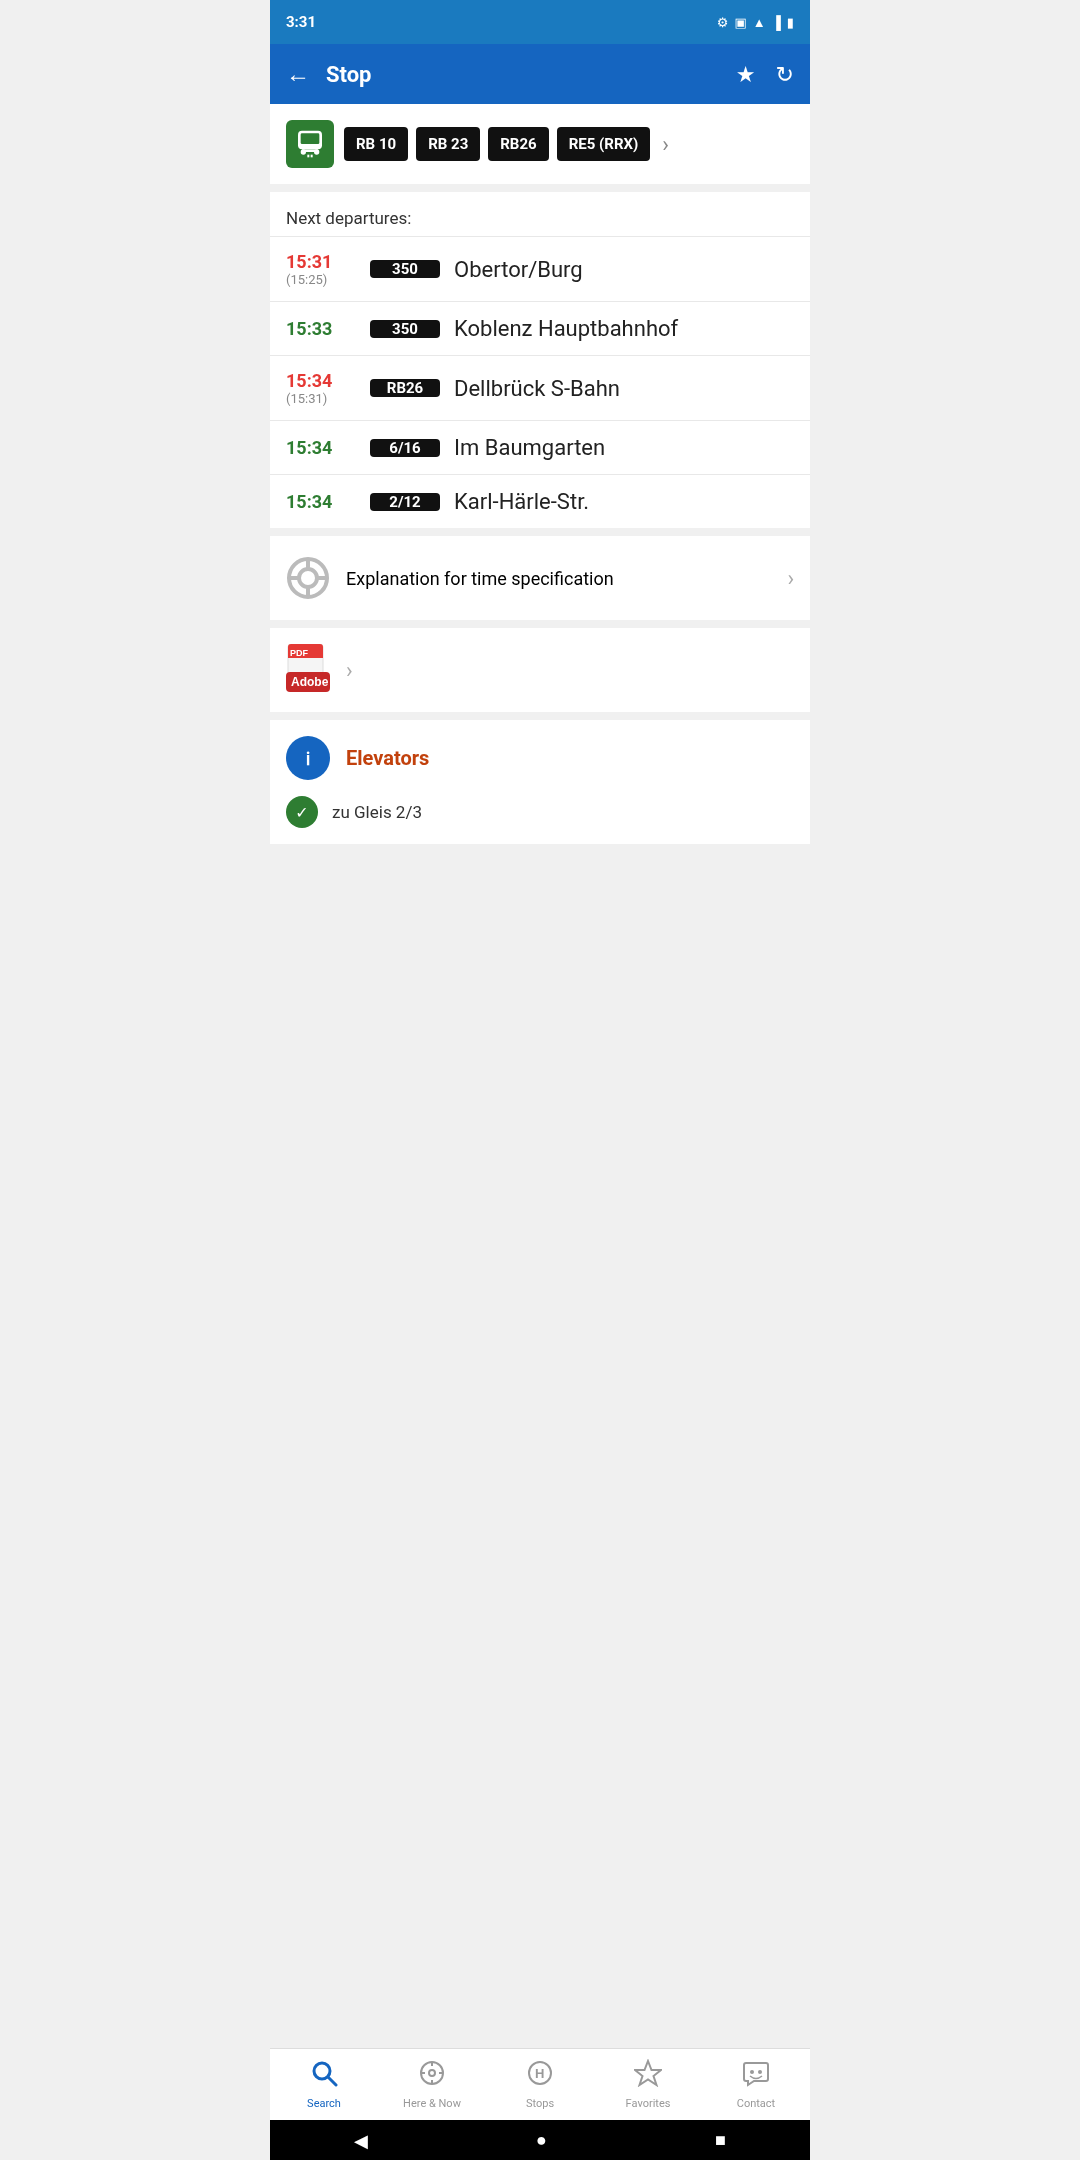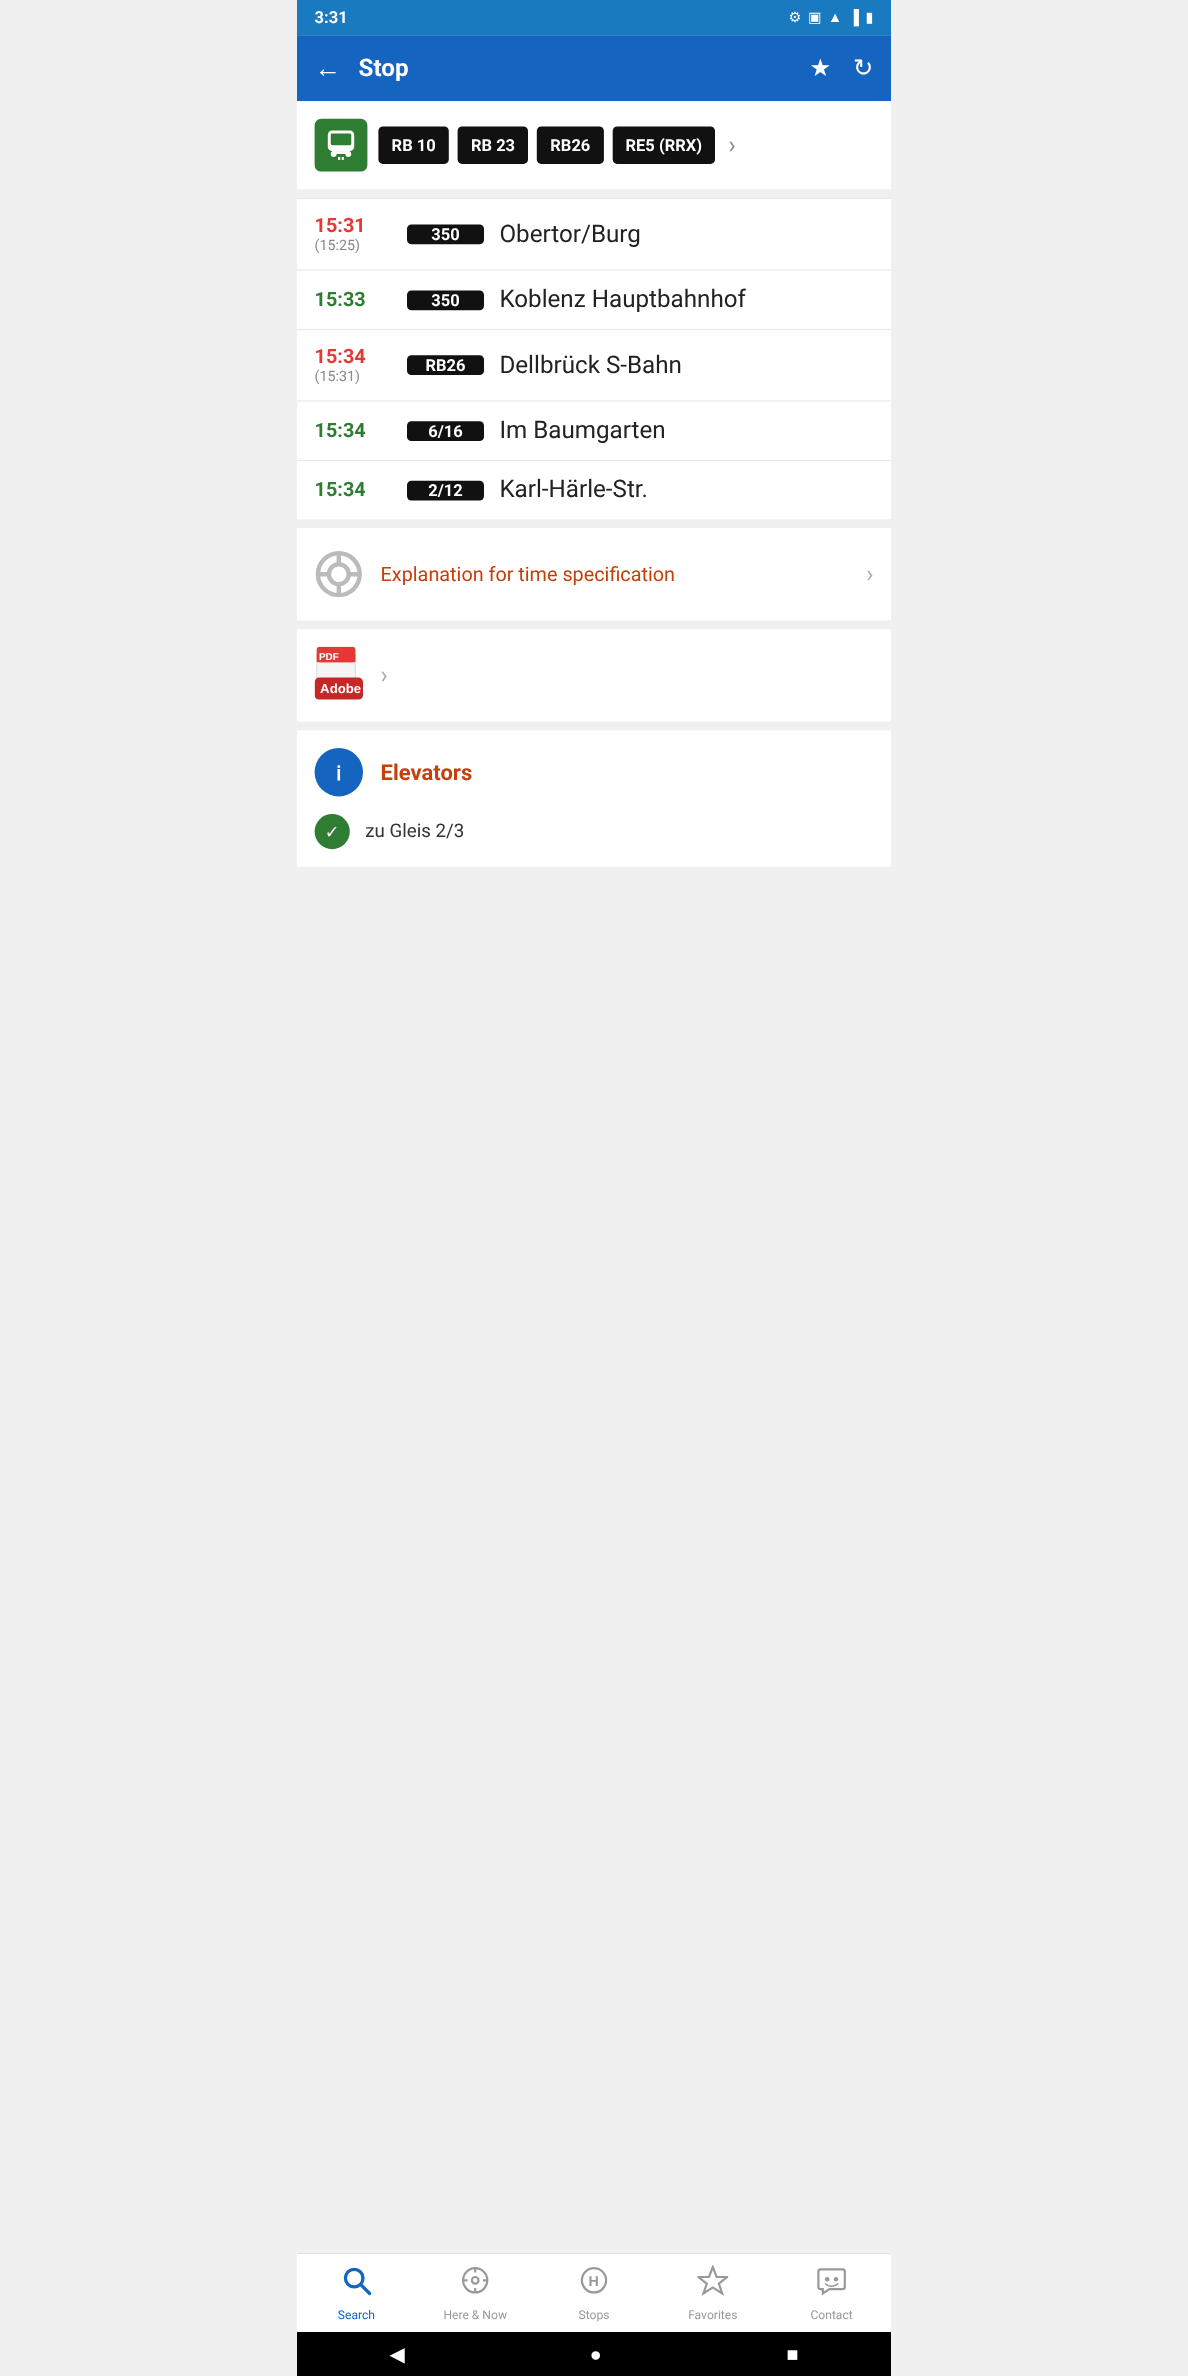--- a/index.html
+++ b/index.html
@@ -14,21 +14,21 @@
     }
 
     
     .status-bar {
       background: #1a7abf;
       color: white;
       display: flex;
       justify-content: space-between;
       align-items: center;
       padding: 6px 16px;
-      height: 32px;
+      height: 44px;
     }
     .status-time {
       font-size: 15px;
       font-weight: bold;
     }
     .status-icons {
       display: flex;
       gap: 6px;
       align-items: center;
       font-size: 13px;
@@ -179,21 +179,21 @@
       flex-shrink: 0;
       display: flex;
       align-items: center;
       justify-content: center;
     }
     .info-content {
       flex: 1;
     }
     .info-title {
       font-size: 18px;
-      color: #c2410c;
+      color: #000000;
     }
     .info-subtitle {
       font-size: 14px;
       color: #777;
       margin-top: 4px;
     }
     .info-chevron {
       font-size: 22px;
       color: #aaa;
     }
@@ -342,20 +342,21 @@
     <div class="route-chips">
       <span class="chip">RB 10</span>
       <span class="chip">RB 23</span>
       <span class="chip">RB26</span>
       <span class="chip">RE5 (RRX)</span>
       <span class="more-chevron">›</span>
     </div>
   </div>
 
   <div class="departures-card">
+    <div class="departures-header">Next departures:</div>
 
     <div class="departure-row">
       <div class="departure-time">
         <div class="time-main delayed">15:31</div>
         <div class="time-scheduled">(15:25)</div>
       </div>
       <div class="route-badge">350</div>
       <div class="destination">Obertor/Burg</div>
     </div>
 

